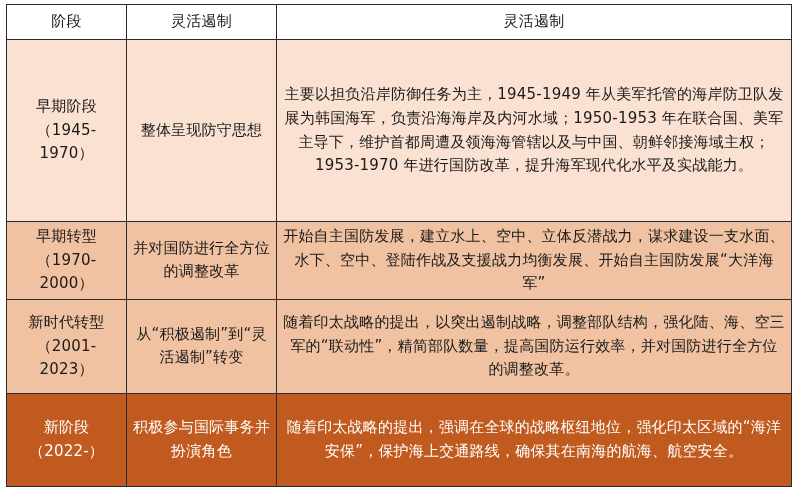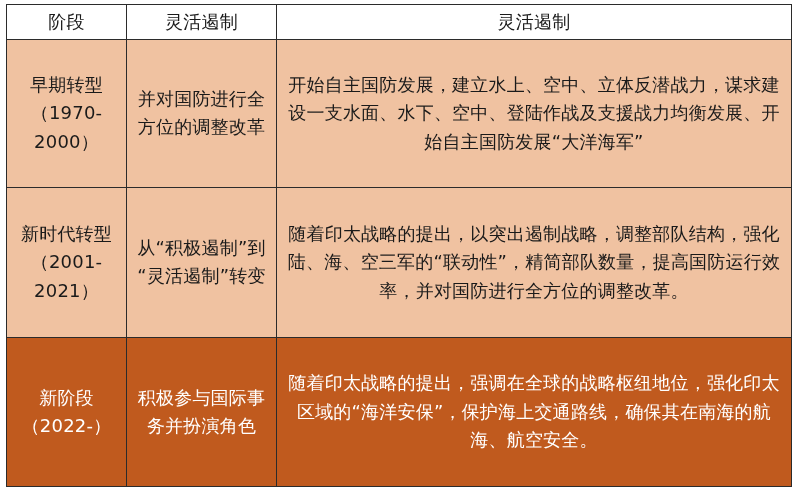--- a/index.html
+++ b/index.html
@@ -27,21 +27,21 @@
     width: 785px;
     height: 483px;
   }
   table.strategy-table td,
   table.strategy-table th {
     border: 1.6px solid #2b2b2b;
     padding: 2px 6px;
     text-align: center;
     vertical-align: middle;
     font-weight: normal;
-    font-size: 18px;
+    font-size: 15px;
     line-height: 1.58;
     color: #1a1a1a;
     letter-spacing: 0.2px;
   }
   col.col-stage   { width: 120px; }
   col.col-concept { width: 150px; }
   col.col-desc    { width: 515px; }
 
   thead th {
     background: #ffffff;
@@ -85,27 +85,32 @@
       <col class="col-desc">
     </colgroup>
     <thead>
       <tr>
         <th>阶段</th>
         <th>灵活遏制</th>
         <th>灵活遏制</th>
       </tr>
     </thead>
     <tbody>
+      <tr class="row-light row-h1">
+        <td class="cell-stage">早期阶段（1945-1970）</td>
+        <td class="cell-concept">整体呈现防守思想</td>
+        <td class="cell-desc">主要以担负沿岸防御任务为主，1945-1949 年从美军托管的海岸防卫队发展为韩国海军，负责沿海海岸及内河水域；1950-1953 年在联合国、美军主导下，维护首都周遭及领海海管辖以及与中国、朝鲜邻接海域主权；1953-1970 年进行国防改革，提升海军现代化水平及实战能力。</td>
+      </tr>
       <tr class="row-mid row-h2">
         <td class="cell-stage">早期转型（1970-2000）</td>
         <td class="cell-concept">并对国防进行全方位的调整改革</td>
         <td class="cell-desc">开始自主国防发展，建立水上、空中、立体反潜战力，谋求建设一支水面、水下、空中、登陆作战及支援战力均衡发展、开始自主国防发展“大洋海军”</td>
       </tr>
       <tr class="row-mid row-h3">
-        <td class="cell-stage">新时代转型（2001-2021）</td>
+        <td class="cell-stage">新时代转型（2001-2023）</td>
         <td class="cell-concept">从“积极遏制”到“灵活遏制”转变</td>
         <td class="cell-desc">随着印太战略的提出，以突出遏制战略，调整部队结构，强化陆、海、空三军的“联动性”，精简部队数量，提高国防运行效率，并对国防进行全方位的调整改革。</td>
       </tr>
       <tr class="row-dark row-h4">
         <td class="cell-stage">新阶段（2022-）</td>
         <td class="cell-concept">积极参与国际事务并扮演角色</td>
         <td class="cell-desc">随着印太战略的提出，强调在全球的战略枢纽地位，强化印太区域的“海洋安保”，保护海上交通路线，确保其在南海的航海、航空安全。</td>
       </tr>
     </tbody>
   </table>

